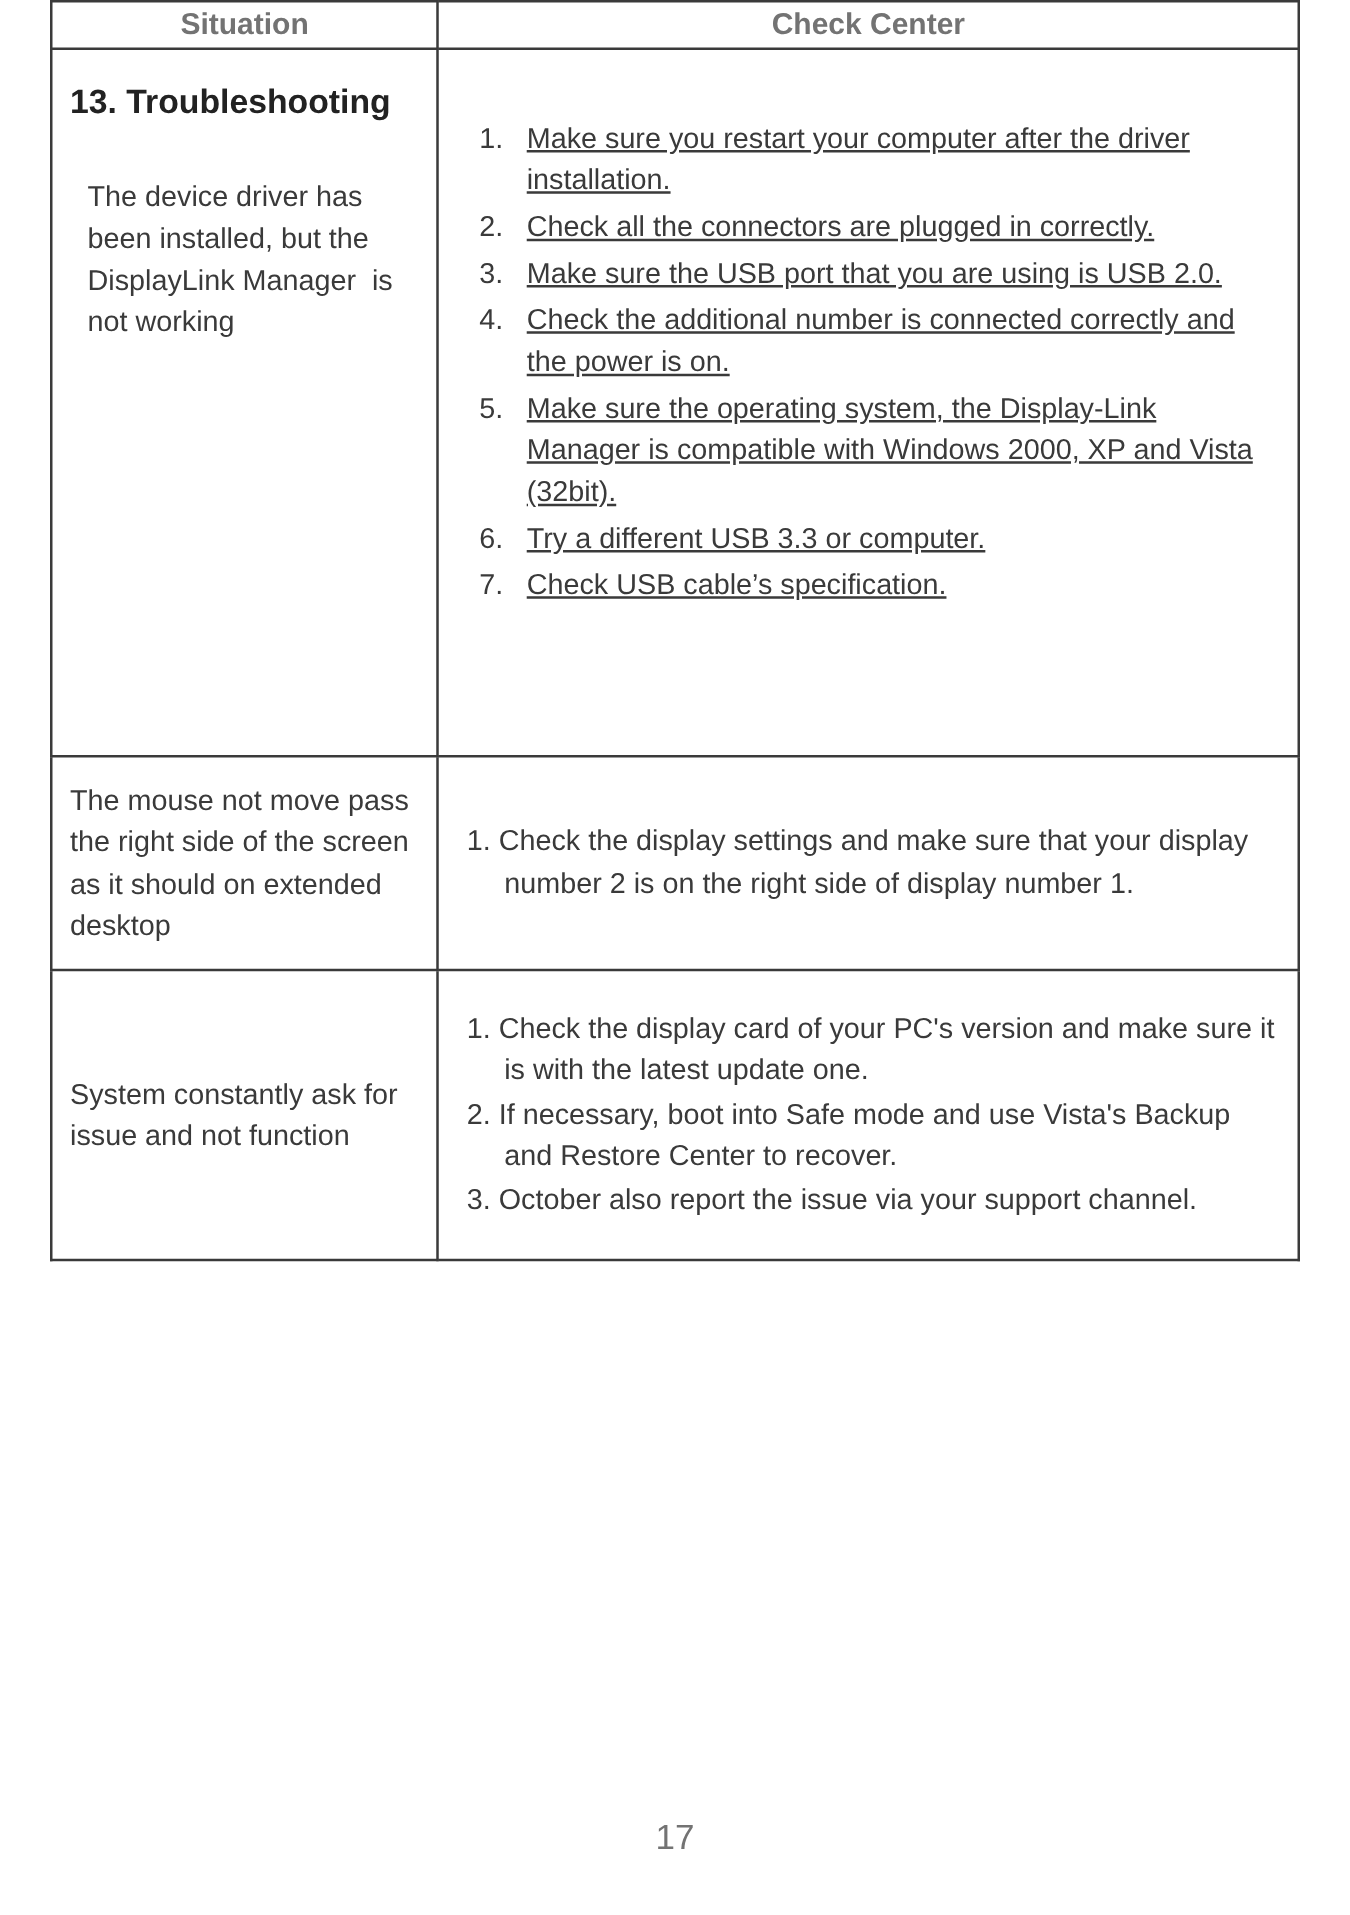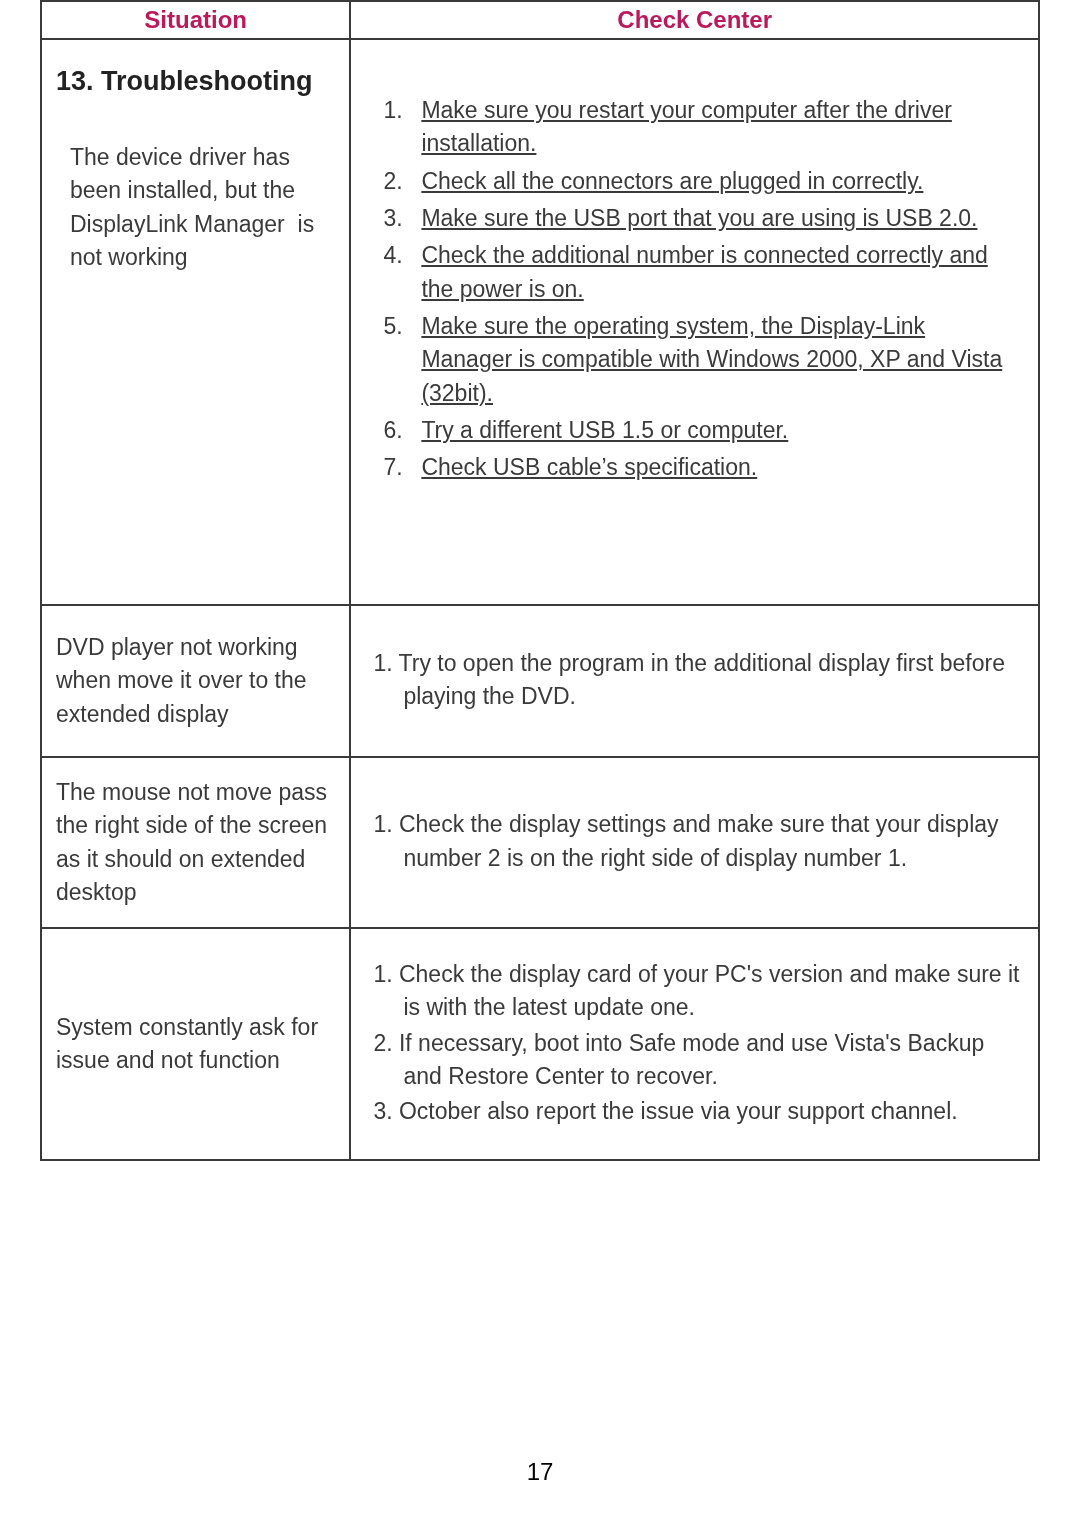--- a/index.html
+++ b/index.html
@@ -27,21 +27,21 @@
     vertical-align: middle;
     padding: 0;
   }
   col.situation { width: 31%; }
   col.checkpoint { width: 69%; }
   th {
     font-weight: bold;
     font-size: 24px;
     text-align: center;
     padding: 4px 0;
-    color: #be185d;
+    color: #737373;
   }
   .cell {
     padding: 18px 14px;
     font-size: 23px;
     line-height: 1.45;
     color: #3a3a3a;
   }
   .section-title {
     font-weight: bold;
     font-size: 27px;
@@ -74,22 +74,22 @@
   .ol-hang p {
     margin: 0 0 2px 0;
     padding-left: 30px;
     text-indent: -30px;
   }
   .page-number {
     position: absolute;
     bottom: 46px;
     width: 100%;
     text-align: center;
-    font-size: 24px;
-    color: #000000;
+    font-size: 28px;
+    color: #737373;
     left: 0;
   }
   .row1 td { height: 498px; }
   .row1 .left-cell { vertical-align: top; }
   .row1 .right-cell { vertical-align: top; padding-top: 36px; padding-bottom: 30px; }
   .row2 td { height: 150px; }
   .row3 td { height: 150px; }
   .row4 td { height: 230px; }
   .situation-text { padding-left: 14px; padding-right: 8px; }
 </style>
@@ -117,37 +117,27 @@
           </div>
         </td>
         <td class="right-cell">
           <div class="cell">
             <ol class="numbered">
               <li>Make sure you restart your computer after the driver installation.</li>
               <li>Check all the connectors are plugged in correctly.</li>
               <li>Make sure the USB port that you are using is USB 2.0.</li>
               <li>Check the additional number is connected correctly and the power is on.</li>
               <li>Make sure the operating system, the Display-Link Manager is compatible with Windows 2000, XP and Vista (32bit).</li>
-              <li>Try a different USB 1.5 or computer.</li>
+              <li>Try a different USB 3.3 or computer.</li>
               <li>Check USB cable’s specification.</li>
             </ol>
           </div>
         </td>
       </tr>
 
-      <tr class="row2">
-        <td>
-          <div class="cell situation-text">DVD player not working when move it over to the extended display</div>
-        </td>
-        <td>
-          <div class="cell ol-hang">
-            <p>1. Try to open the program in the additional display first before playing the DVD.</p>
-          </div>
-        </td>
-      </tr>
 
       <tr class="row3">
         <td>
           <div class="cell situation-text">The mouse not move pass the right side of the screen as it should on extended desktop</div>
         </td>
         <td>
           <div class="cell ol-hang">
             <p>1. Check the display settings and make sure that your display number 2 is on the right side of display number 1.</p>
           </div>
         </td>

